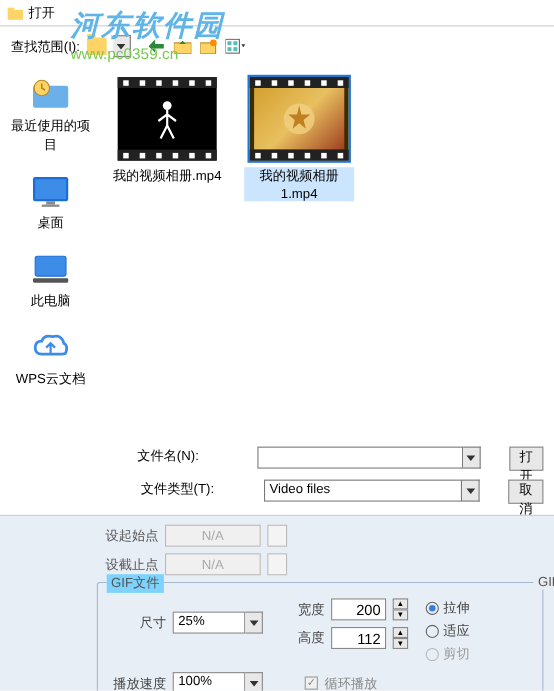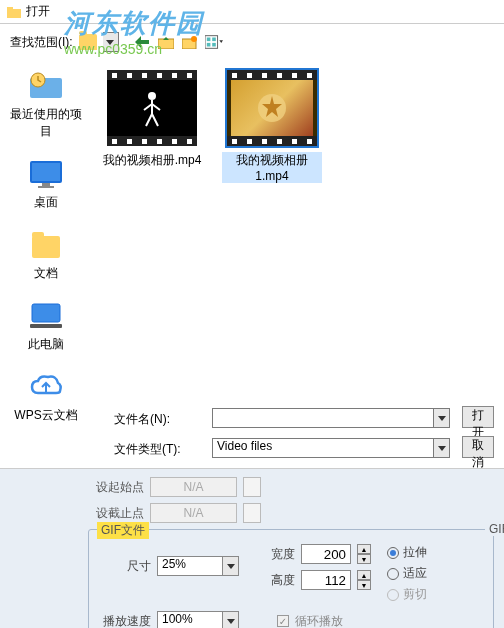--- a/index.html
+++ b/index.html
@@ -32,36 +32,36 @@
 .file-thumb { width: 90px; height: 76px; background: #000; position: relative; margin-bottom: 6px; }
 .file-thumb.selected { outline: 2px solid #2176d2; background: #3a2b00; }
 .sprocket-top, .sprocket-bot { position: absolute; left: 0; right: 0; height: 10px; background: #222; display: flex; justify-content: space-around; align-items: center; }
 .sprocket-top { top: 0; } .sprocket-bot { bottom: 0; }
 .sprocket-hole { width: 5px; height: 5px; background: #fff; }
 .thumb-content { position: absolute; top: 10px; bottom: 10px; left: 4px; right: 4px; display: flex; align-items: center; justify-content: center; }
 .file-name { font-size: 12px; text-align: center; }
 .file-name.selected { background: #cce5ff; }
 
 .bottom-fields { padding: 6px 10px; display: flex; flex-direction: column; gap: 8px; }
-.field-row { display: flex; align-items: flex-end; gap: 12px; }
+.field-row { display: flex; align-items: flex-start; gap: 26px; }
 .field-label { width: 86px; text-align: left; }
 .field-input { flex: 1; height: 20px; border: 1px solid #7a7a7a; padding: 0 4px; background: #fff; }
 .field-select-wrap { flex: 1; display: flex; }
 .field-select { flex: 1; height: 20px; border: 1px solid #7a7a7a; padding: 0 4px; background: #fff; }
 .field-arr { width: 16px; height: 20px; border: 1px solid #7a7a7a; border-left: none; background: #e8e8e8; display: flex; align-items: center; justify-content: center; }
 .action-btn { width: 32px; height: 22px; border: 1px solid #888; background: #e8e8e8; font-size: 12px; padding: 0 4px; }
 
 .gif-section { background: #e8eef5; padding: 8px 10px 12px 88px; margin-top: 4px; border-top: 1px solid #ccc; }
 .setpoint-row { display: flex; align-items: center; gap: 6px; margin-bottom: 6px; }
 .setpoint-label { width: 56px; color: #555; text-align: right; }
 .setpoint-val { width: 87px; height: 20px; border: 1px solid #bbb; background: #f0f0f0; color: #aaa; display: flex; align-items: center; justify-content: center; }
 .setpoint-btn { width: 18px; height: 20px; border: 1px solid #bbb; background: #f4f4f4; }
 
 .gif-fieldset { border: 1px solid #a8b8cc; border-radius: 3px; padding: 14px; margin-top: 6px; position: relative; }
-.gif-legend { position: absolute; top: -8px; left: 8px; background: #fde047; padding: 0 4px; color: #555; font-size: 12px; }
+.gif-legend { position: absolute; top: -8px; left: 8px; background: #7dd3fc; padding: 0 4px; color: #555; font-size: 12px; }
 .gif-row { display: flex; align-items: center; gap: 8px; margin-bottom: 8px; }
 .gif-left { display: flex; align-items: center; gap: 6px; }
 .gif-label { width: 48px; text-align: right; color: #444; }
 .gif-select { display: flex; }
 .gif-sel-input { width: 66px; height: 20px; border: 1px solid #888; padding: 0 4px; background: #fff; }
 .gif-sel-arr { width: 16px; height: 20px; border: 1px solid #888; border-left: none; background: #e8e8e8; display: flex; align-items: center; justify-content: center; }
 .spinner { display: flex; flex-direction: column; }
 .spin-btn { width: 14px; height: 10px; border: 1px solid #888; background: #e8e8e8; font-size: 7px; display: flex; align-items: center; justify-content: center; }
 .radio-group { display: flex; flex-direction: column; gap: 4px; margin-left: 8px; }
 .radio-item { display: flex; align-items: center; gap: 4px; color: #444; }
@@ -143,29 +143,20 @@
             <rect x="2" y="2" width="32" height="22" fill="#1a6dd8" rx="2"></rect>
             <rect x="4" y="4" width="28" height="18" fill="#3d8de8"></rect>
             <rect x="14" y="24" width="8" height="3" fill="#888"></rect>
             <rect x="10" y="27" width="16" height="2" fill="#888"></rect>
           </svg>
         </div>
       <span>桌面</span>
     </div>
     <div class="sidebar-item">
       <div class="sb-icon">
-          <svg width="32" height="30" viewBox="0 0 32 30">
-            <rect x="2" y="6" width="28" height="22" fill="#ffd466" rx="2"></rect>
-            <rect x="2" y="2" width="12" height="6" fill="#ffd466" rx="2"></rect>
-          </svg>
-        </div>
-      <span>文档</span>
-    </div>
-    <div class="sidebar-item">
-      <div class="sb-icon">
           <svg width="36" height="28" viewBox="0 0 36 28">
             <rect x="4" y="2" width="28" height="18" fill="#3d8de8" rx="2" stroke="#1a6dd8"></rect>
             <rect x="2" y="22" width="32" height="4" fill="#555" rx="1"></rect>
           </svg>
         </div>
       <span>此电脑</span>
     </div>
     <div class="sidebar-item">
       <div class="sb-icon">
           <svg width="36" height="28" viewBox="0 0 36 28">

